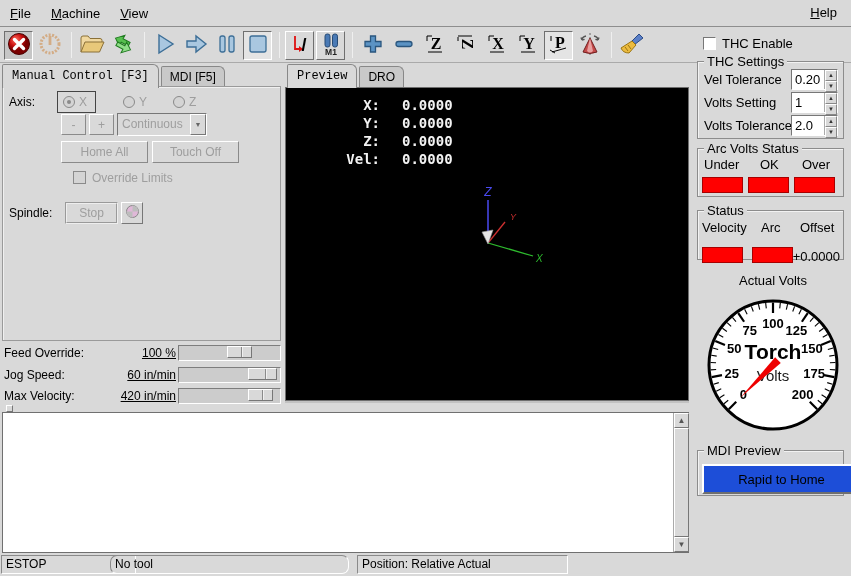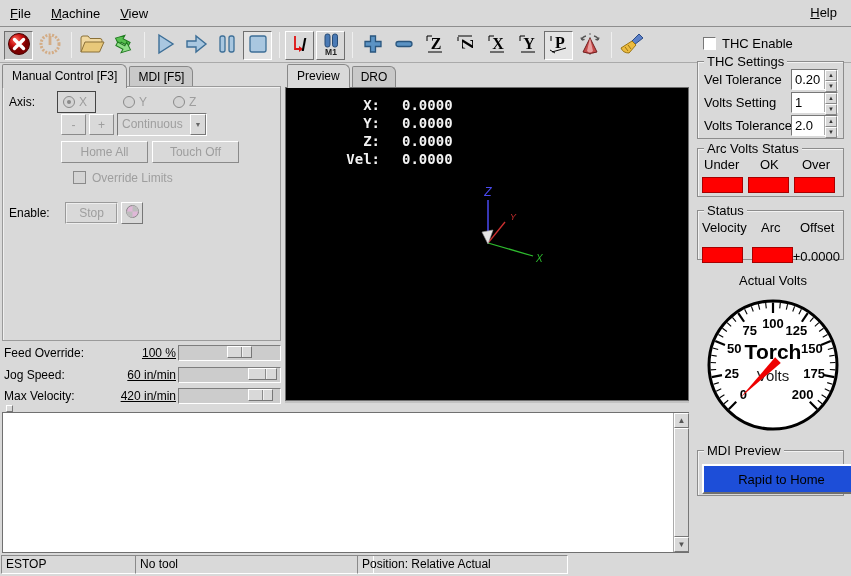--- a/index.html
+++ b/index.html
@@ -28,21 +28,21 @@
   
   .raised { border:1px solid; border-color:#ffffff #777 #777 #ffffff; background:#d9d9d9; }
   .groupbox { position:absolute; border:1px solid #8c8c8c; box-shadow:1px 1px 0 #f2f2f2 inset; }
   .grouptitle { position:absolute; top:-8px; left:6px; background:#d9d9d9; padding:0 3px; font-size:13px; }
 
   
   .left-panel { position:absolute; left:0; top:63px; width:283px; height:513px; }
   .tabrow { position:absolute; left:2px; top:1px; height:23px; display:flex; align-items:flex-end; }
   .tab { border:1px solid #888; border-bottom:none; background:#c9c9c9; padding:3px 8px 3px 8px;
          margin-right:2px; font-size:12px; border-radius:2px 6px 0 0; }
-  .tab.selected { background:#d9d9d9; padding:4px 9px 5px 9px; position:relative; z-index:2; margin-bottom:-1px; }
+  .tab.selected { background:#d9d9d9; padding:4px 9px 5px 9px; position:relative; z-index:2; margin-bottom:-1px;font-family:Liberation Mono, monospace; }
   .tabframe { position:absolute; left:2px; top:23px; width:279px; height:255px;
               border:1px solid #9a9a9a; box-shadow:1px 1px 0 #f0f0f0 inset; background:#d9d9d9; }
   .dis { color:#9e9e9e; }
   .dbtn { display:flex; align-items:center; justify-content:center; color:#9e9e9e; font-size:12px;
           border:1px solid; border-color:#ffffff #8a8a8a #8a8a8a #ffffff; background:#d9d9d9; position:absolute; }
   .radio { width:12px; height:12px; border-radius:50%; border:1px solid #8a8a8a; background:#d4d4d4;
            display:inline-block; vertical-align:-2px; margin-right:4px; position:relative; }
   .radio.sel::after { content:""; position:absolute; left:3px; top:3px; width:4px; height:4px;
            border-radius:50%; background:#8a8a8a; }
   .checkbox { width:13px; height:13px; border:1px solid #8a8a8a; background:#d4d4d4; display:inline-block;
@@ -300,21 +300,21 @@
         <span class="raised" style="width:16px;display:flex;align-items:center;justify-content:center;font-size:7px;color:#666;">▼</span>
       </div>
 
       <div class="dbtn" style="left:58px;top:54px;width:87px;height:22px;">Home All</div>
       <div class="dbtn" style="left:149px;top:54px;width:87px;height:22px;">Touch Off</div>
 
       <span style="position:absolute;left:70px;top:84px;">
         <span class="checkbox"></span><span class="dis">Override Limits</span>
       </span>
 
-      <span style="position:absolute;left:6px;top:119px;">Enable:</span>
+      <span style="position:absolute;left:6px;top:119px;">Spindle:</span>
       <div style="position:absolute;left:62px;top:115px;width:53px;height:22px;border:2px groove #eee;display:flex;align-items:center;justify-content:center;" class="dis">Stop</div>
       <div class="raised" style="position:absolute;left:118px;top:115px;width:22px;height:22px;display:flex;align-items:center;justify-content:center;">
         <span>
           <svg width="15" height="15">
               <circle cx="7.5" cy="7.5" r="6" fill="#e0b8d8" stroke="#888"></circle>
           <path d="M7.5 1.5 A6 6 0 0 1 13.5 7.5 L7.5 7.5 Z" fill="#bdbdbd"></path>
           <path d="M7.5 13.5 A6 6 0 0 1 1.5 7.5 L7.5 7.5 Z" fill="#bdbdbd"></path>
             </svg>
         </span>
       </div>
@@ -498,17 +498,17 @@
   <div class="message-area">
     <div class="vscroll">
       <div class="sbarrow raised" style="top:0;">▲</div>
       <div class="sbthumb raised"></div>
       <div class="sbarrow raised" style="bottom:0;">▼</div>
     </div>
   </div>
 
   <div class="statusbar">
     <div class="statuscell" style="left:1px;width:135px;">ESTOP</div>
-    <div class="statuscell" style="left:135px;width:239px;">No tool</div>
+    <div class="statuscell" style="left:110px;width:239px;border-radius:7px;">No tool</div>
     <div class="statuscell" style="left:357px;width:211px;">Position: Relative Actual</div>
   </div>
 
 </div>
 
 </body></html>

